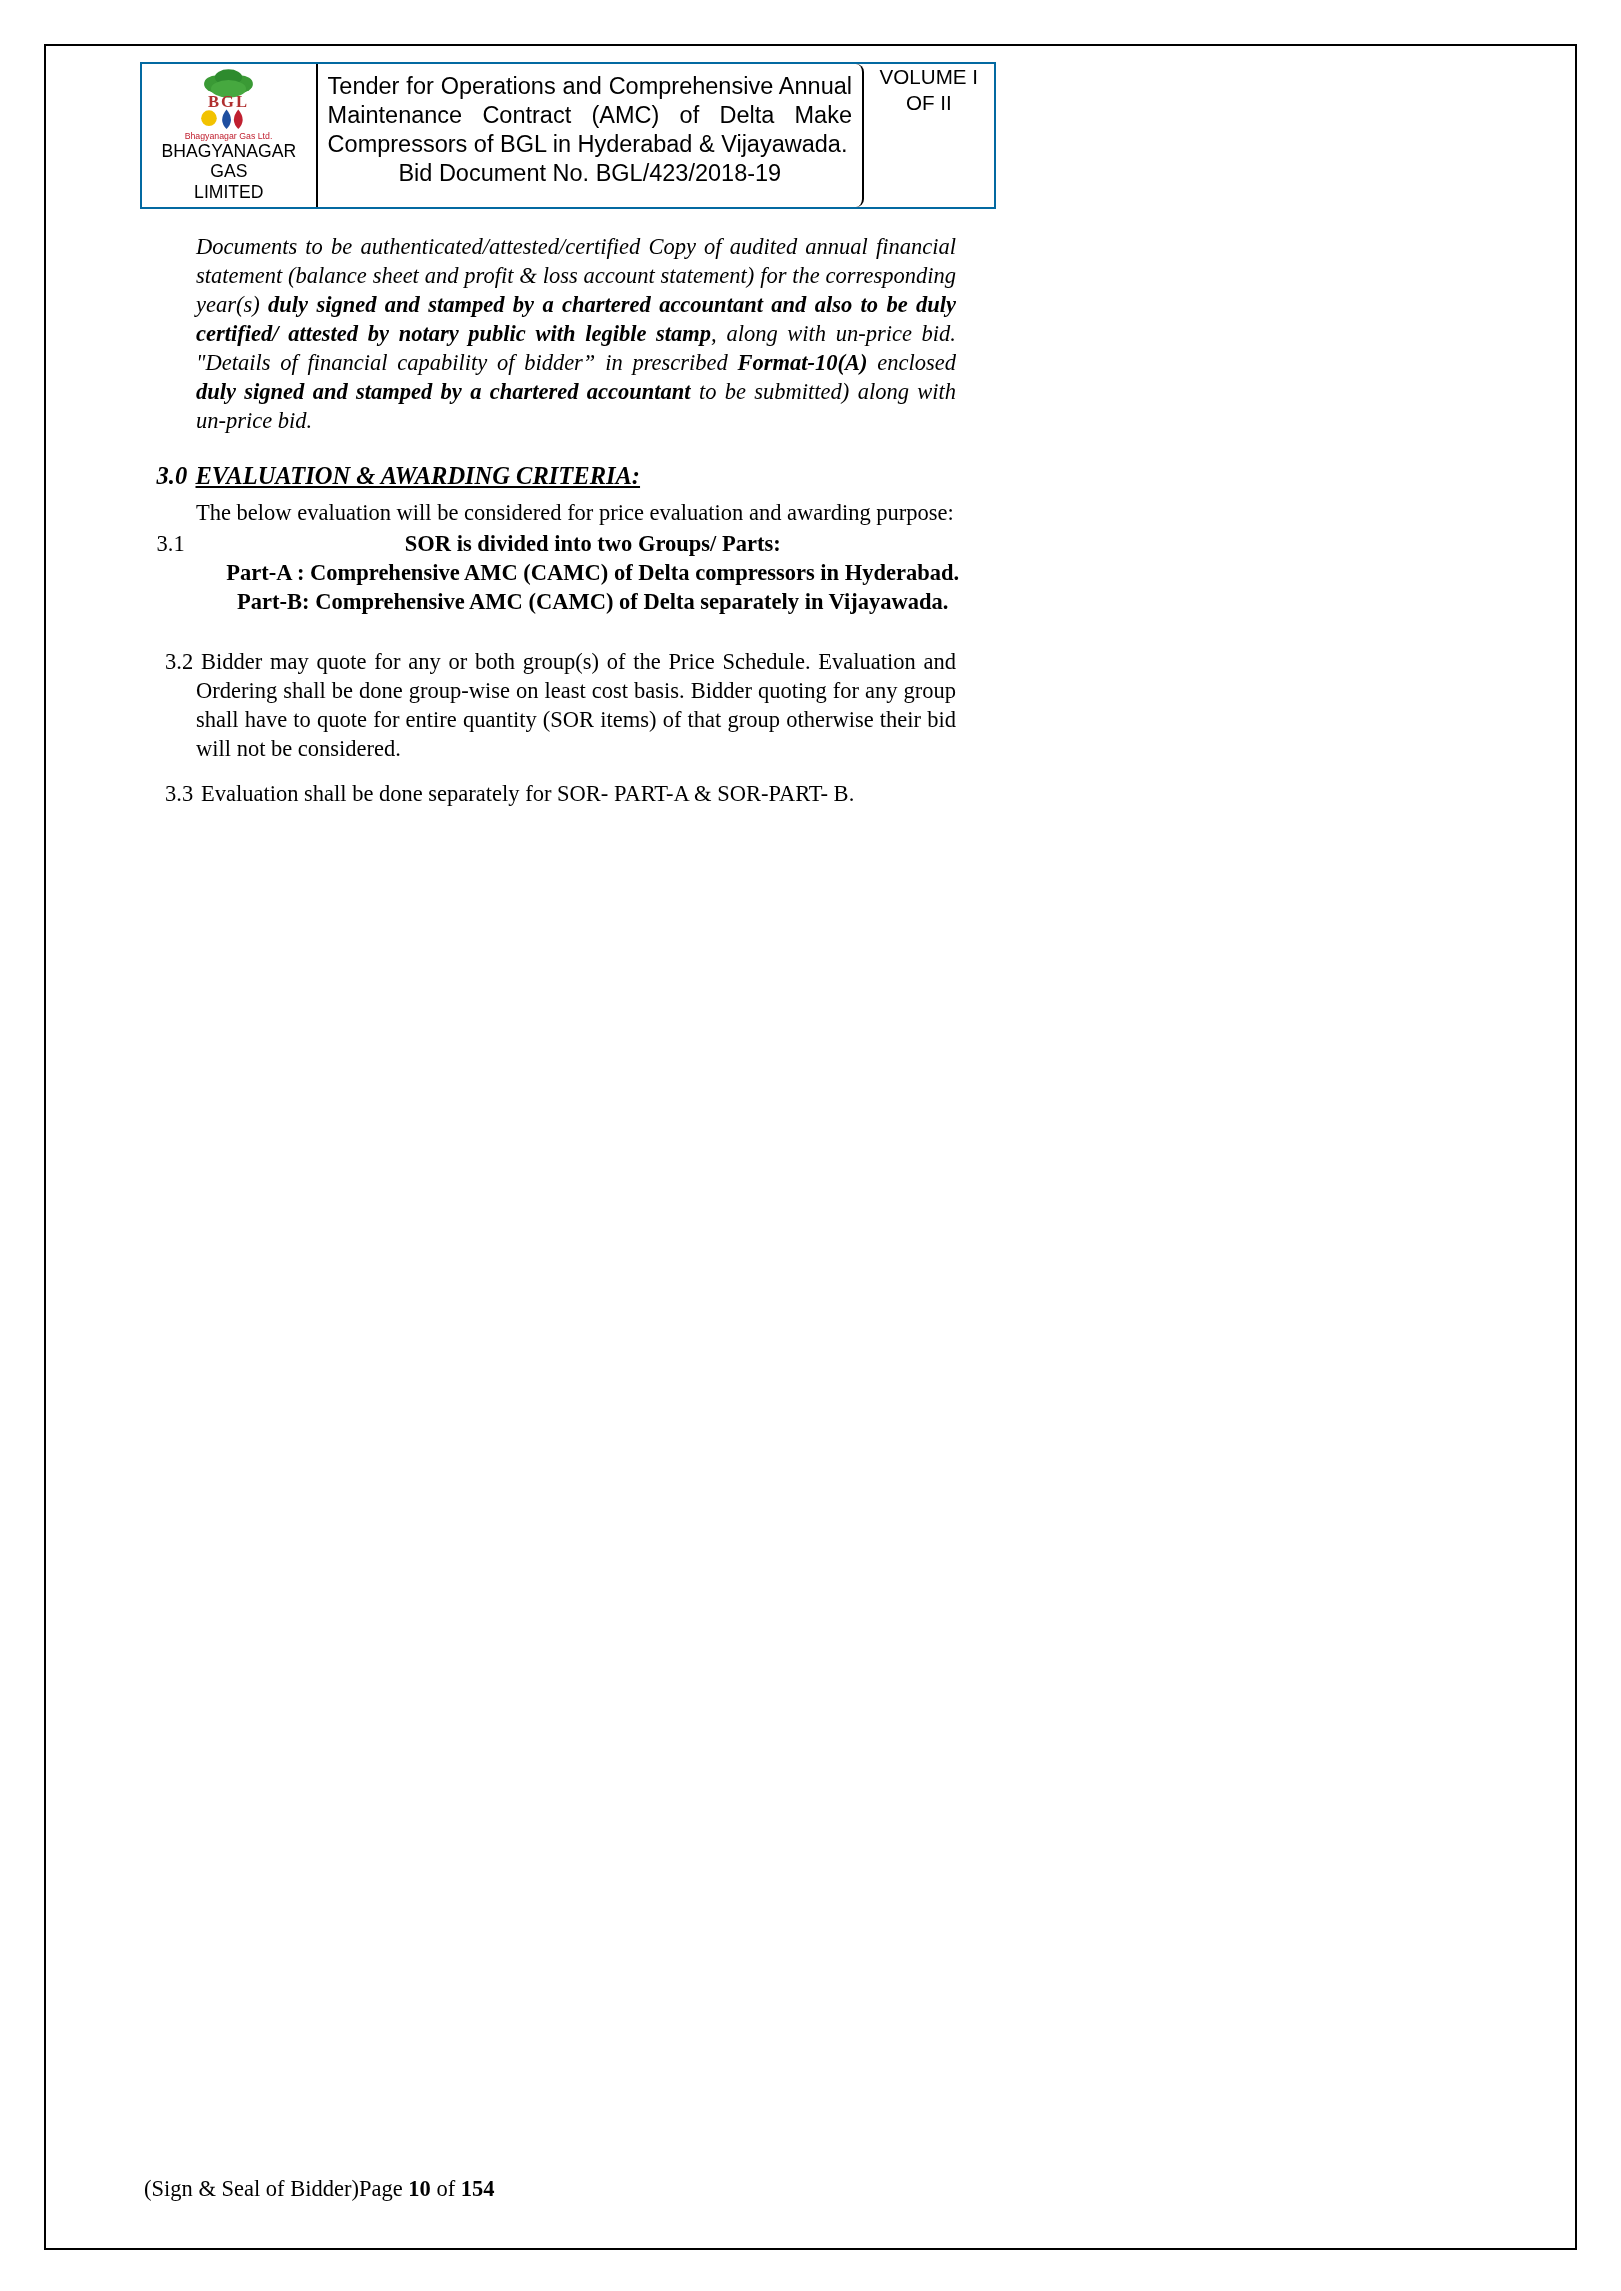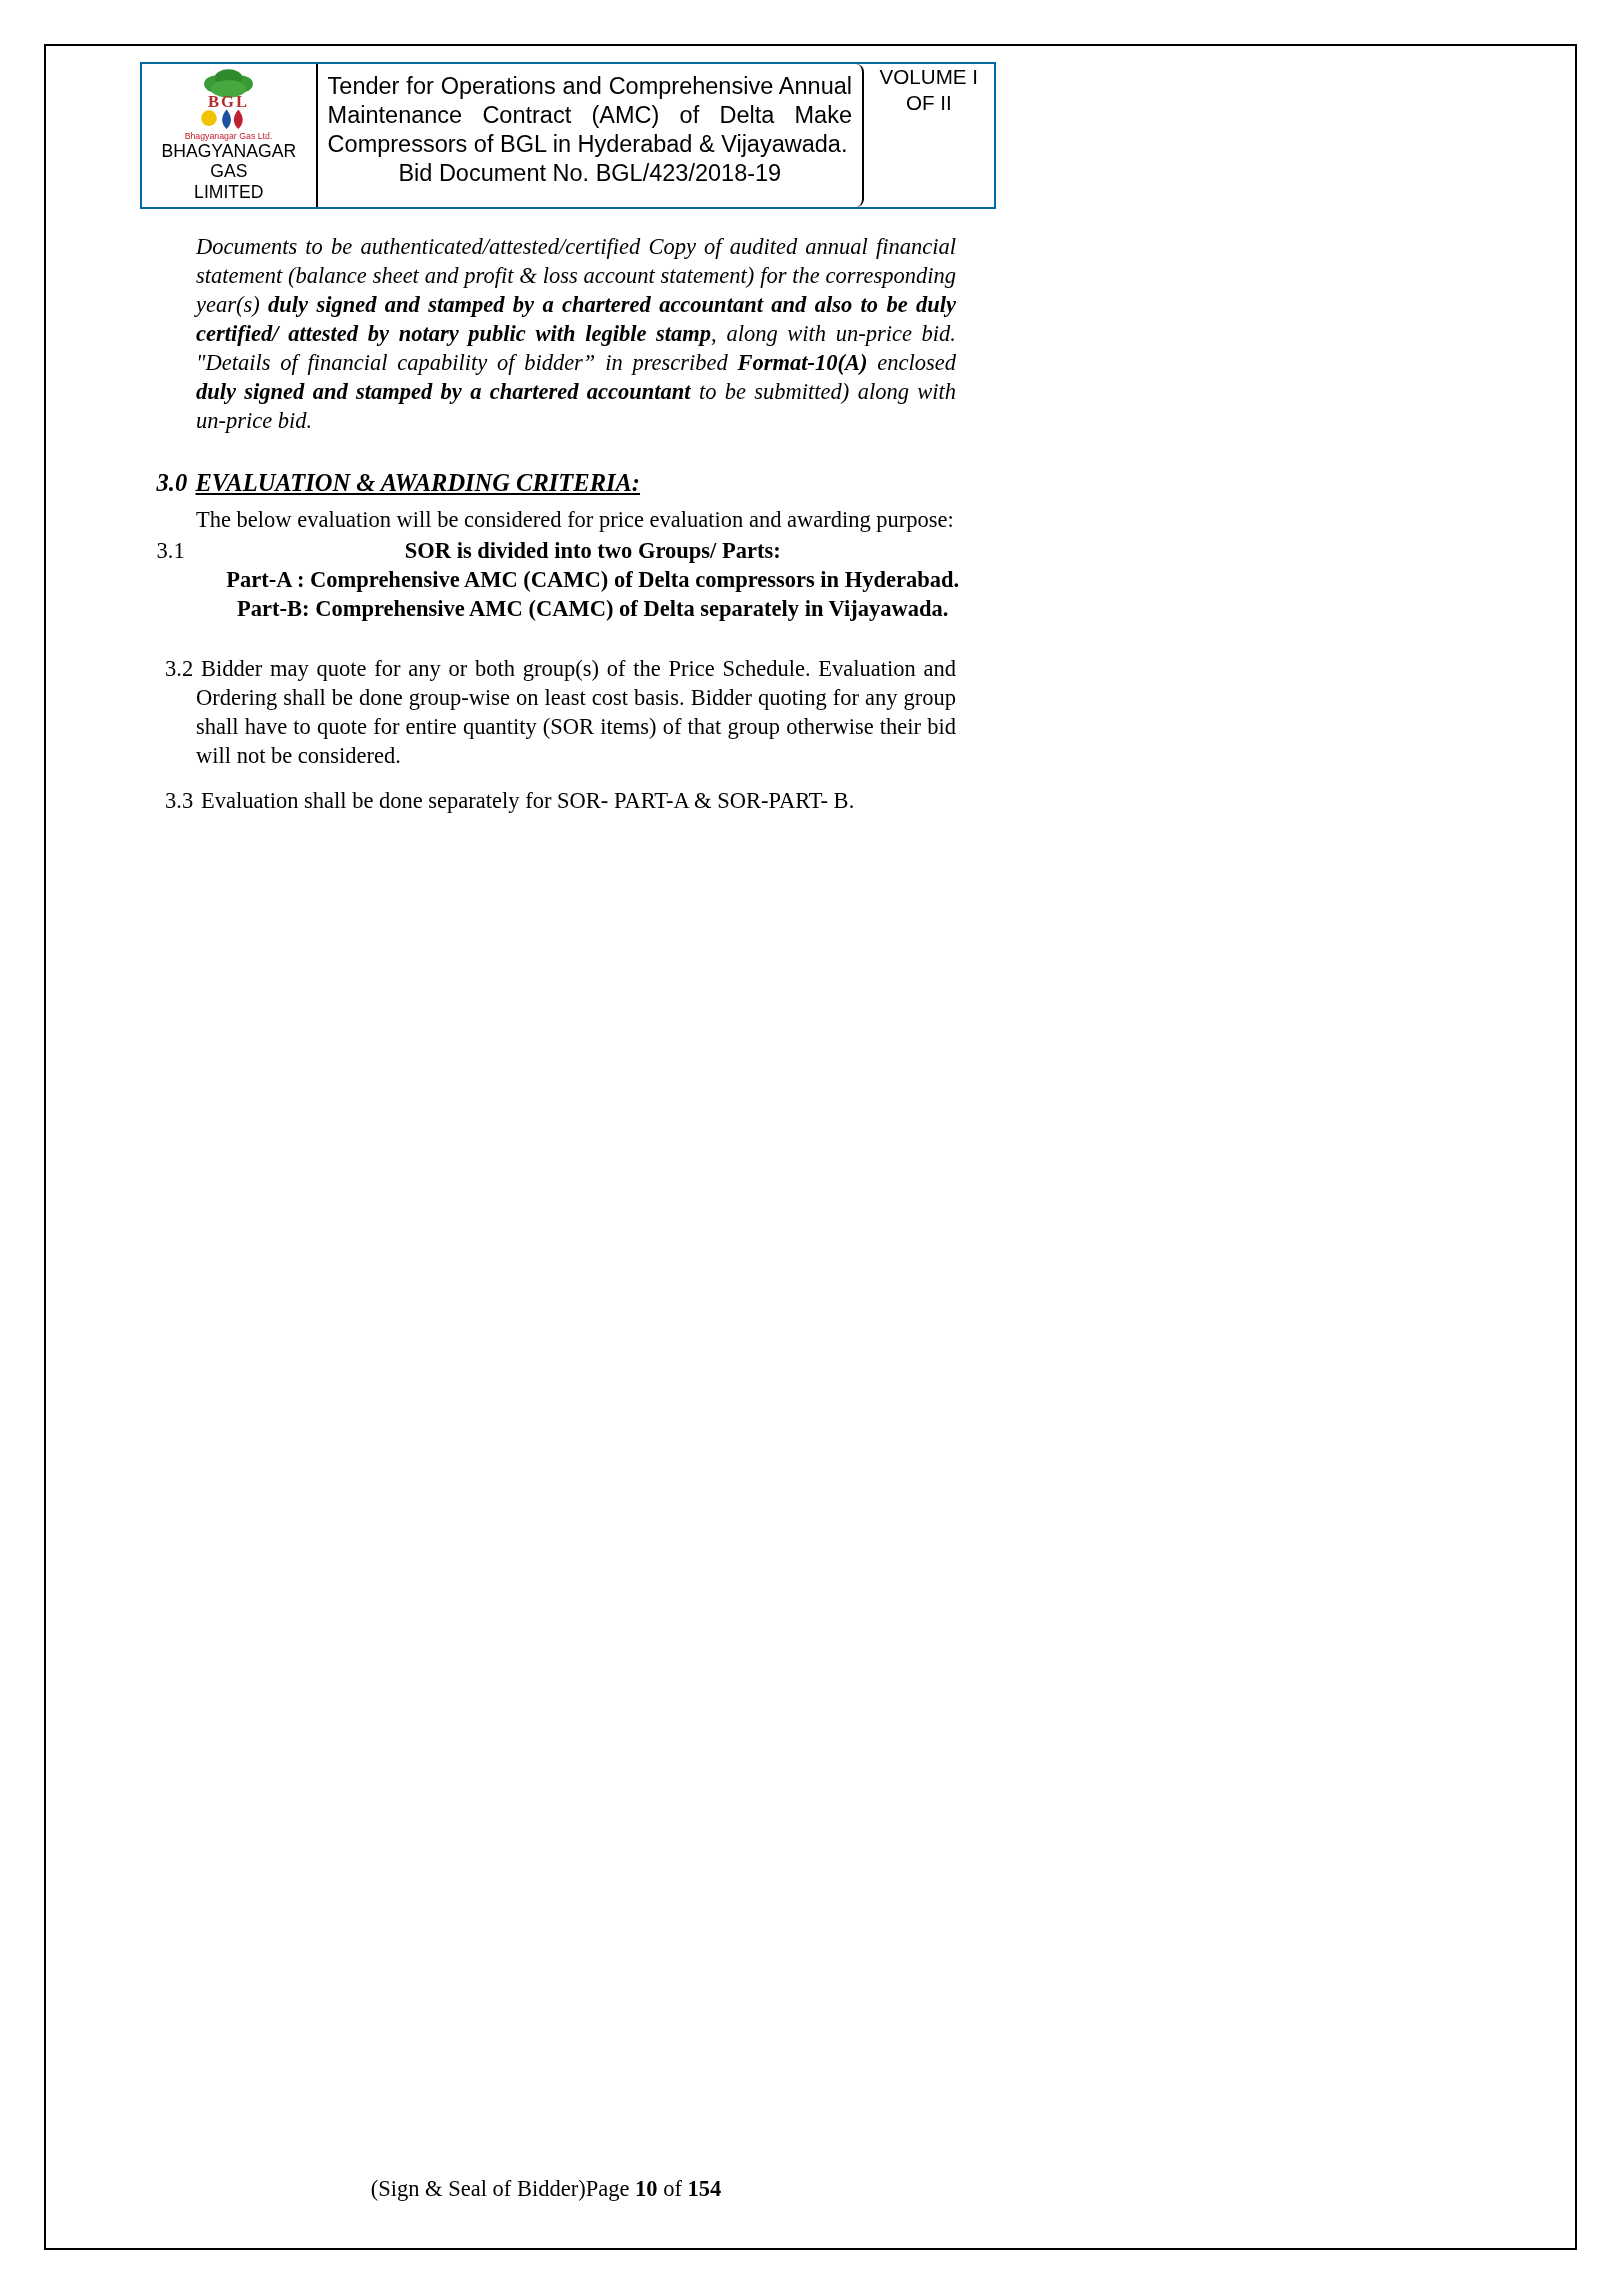--- a/index.html
+++ b/index.html
@@ -60,21 +60,21 @@
   .doc-body { font-size: 22.5px; line-height: 29px; }
 
   .para1 {
     margin: 23.5px 34px 0 64px;
     text-align: justify;
     font-style: italic;
   }
   .b { font-weight: bold; }
 
   .section-heading {
-    margin-top: 33px;
+    margin-top: 26px;
     display: flex;
     font-size: 24.5px;
     font-weight: bold; font-style: italic;
   }
   .sec-num { margin-left: 24.5px; width: 39px; }
   .sec-title { text-decoration: underline; }
 
   .intro-line { margin: 7.8px 0 0 64px; }
 
   .item-31 { display: flex; margin-top: 2px; }
@@ -90,24 +90,24 @@
   .hang-line {
     margin: 15.7px 34px 0 0;
     padding-left: 64px;
     text-indent: -31px;
   }
   .num-inline { margin-right: 7.8px; }
 
   
   .footer {
     position: absolute;
-    left: 132px; right: 659px;
+    left: 144px; right: 659px;
     bottom: 90px;
     width: 828px;
-    display: flex; justify-content: center;
+    display: flex; justify-content: flex-start;
     font-size: 22.5px;
   }
 </style>
 </head>
 <body>
 
 <div class="page-border"></div>
 
 <div class="content">
 

